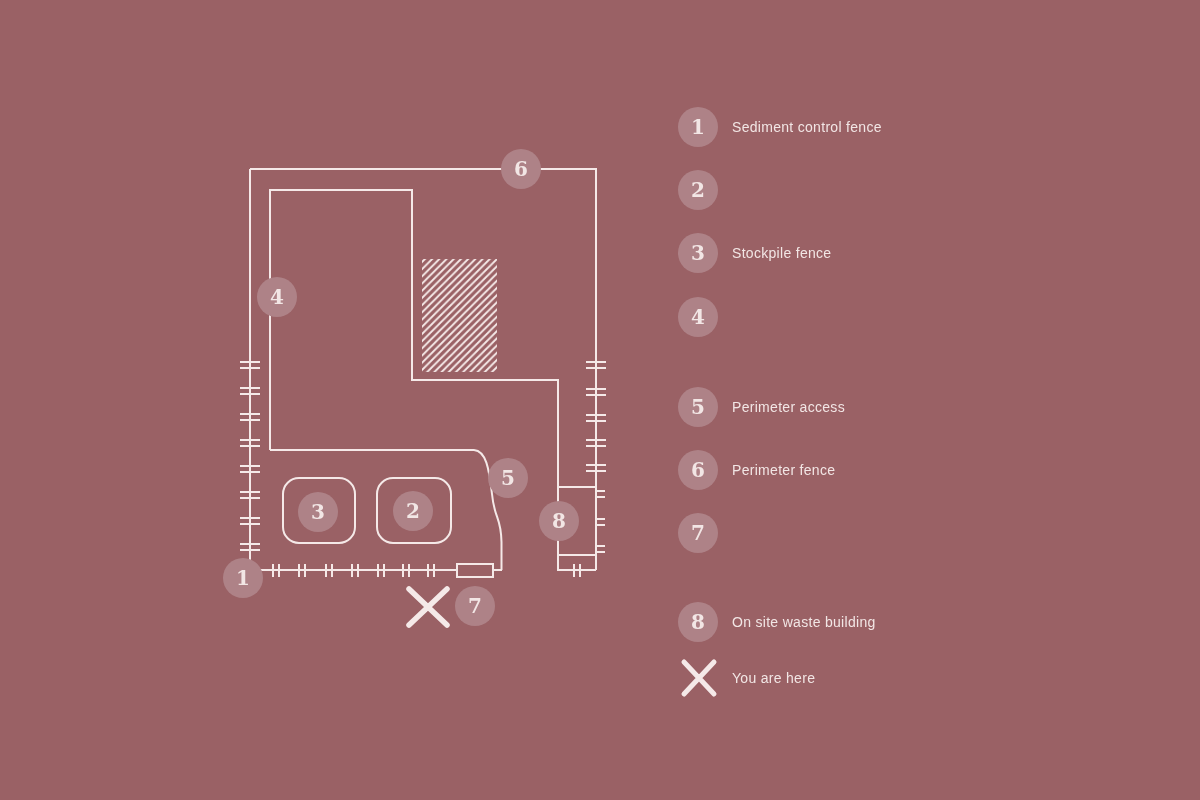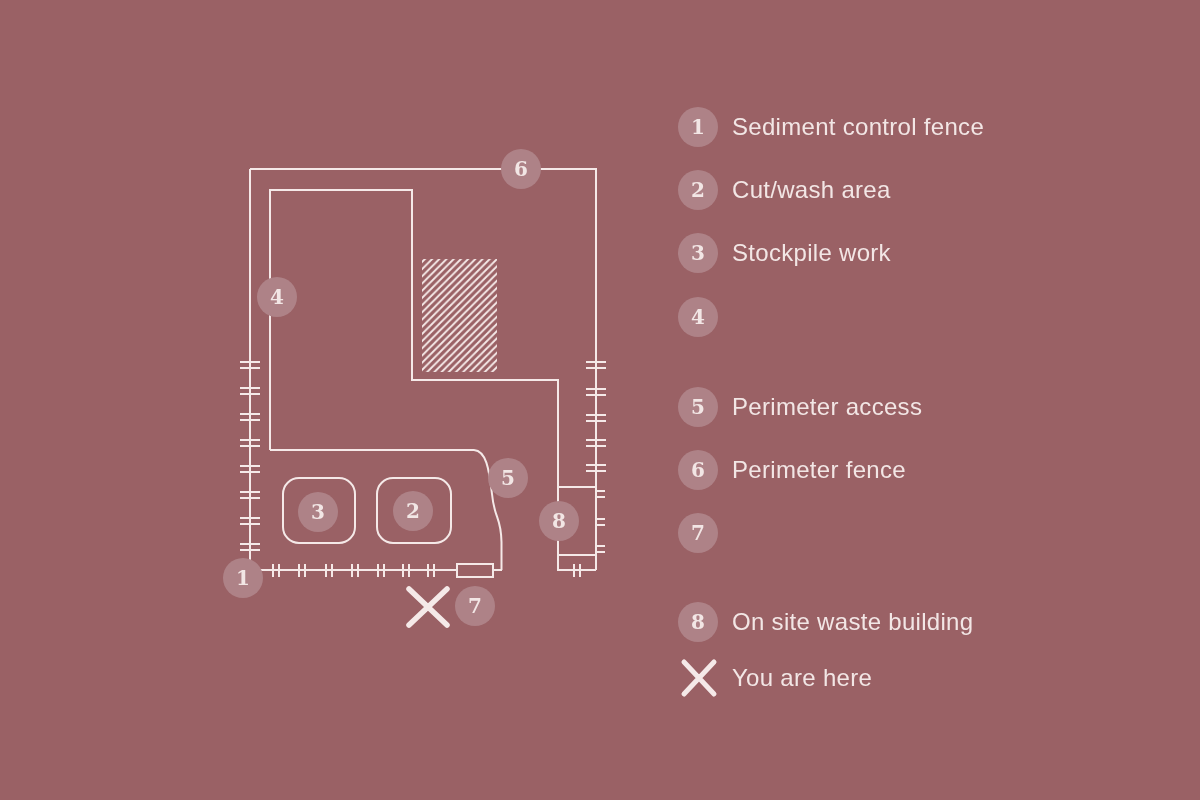--- a/index.html
+++ b/index.html
@@ -30,21 +30,21 @@
   }
   .plan-badge{position:absolute;}
   .legend{position:absolute;left:0;top:0;width:1200px;height:800px;}
   .legend-row{
     position:absolute;left:678px;
     display:flex;align-items:flex-start;
   }
   .legend-label{
     margin-left:14px;
     padding-top:6px;
-    font-size:24px;line-height:28px;
+    font-size:14px;line-height:28px;
     letter-spacing:.3px;
     color:var(--text);
     white-space:pre-line;
   }
   .x-glyph{width:40px;height:40px;flex:0 0 40px;}
   .x-glyph path{stroke:var(--line);stroke-width:5;stroke-linecap:round;fill:none;}
 </style>
 </head>
 <body>
 
@@ -144,25 +144,24 @@
       <div class="badge plan-badge" style="left: 539px; top: 501px;">8</div>
     </div>
 
   <div class="legend" id="legend">
       <div class="legend-row" style="top: 107px;">
         <div class="badge">1</div>
         <div class="legend-label">Sediment control fence</div>
       </div>
       <div class="legend-row" style="top: 170px;">
         <div class="badge">2</div>
-        <div class="legend-label">Cut/wash area</div>
       </div>
       <div class="legend-row" style="top: 233px;">
         <div class="badge">3</div>
-        <div class="legend-label">Stockpile work</div>
+        <div class="legend-label">Stockpile fence</div>
       </div>
       <div class="legend-row" style="top: 297px;">
         <div class="badge">4</div>
       </div>
       <div class="legend-row" style="top: 387px;">
         <div class="badge">5</div>
         <div class="legend-label">Perimeter access</div>
       </div>
       <div class="legend-row" style="top: 450px;">
         <div class="badge">6</div>

